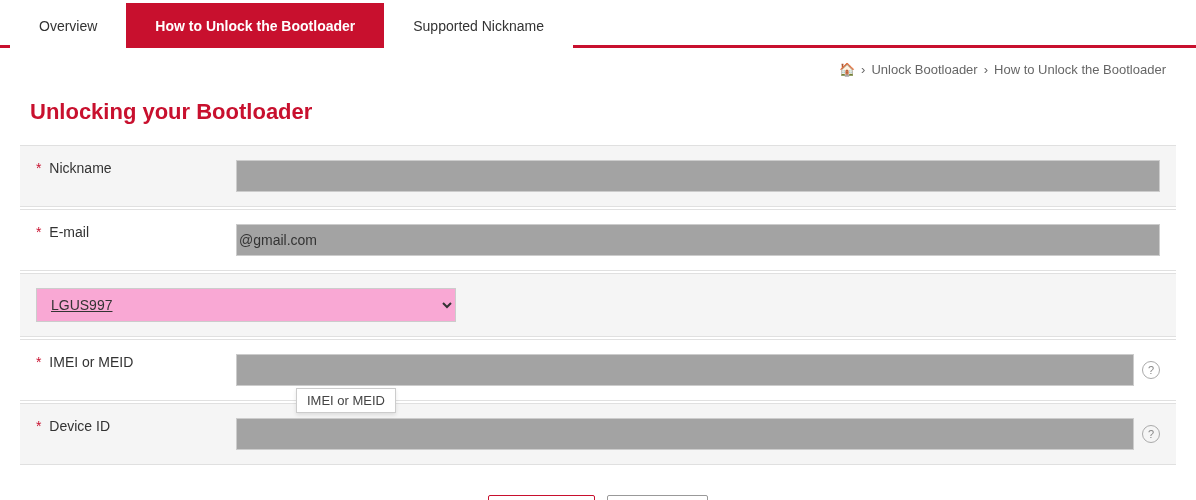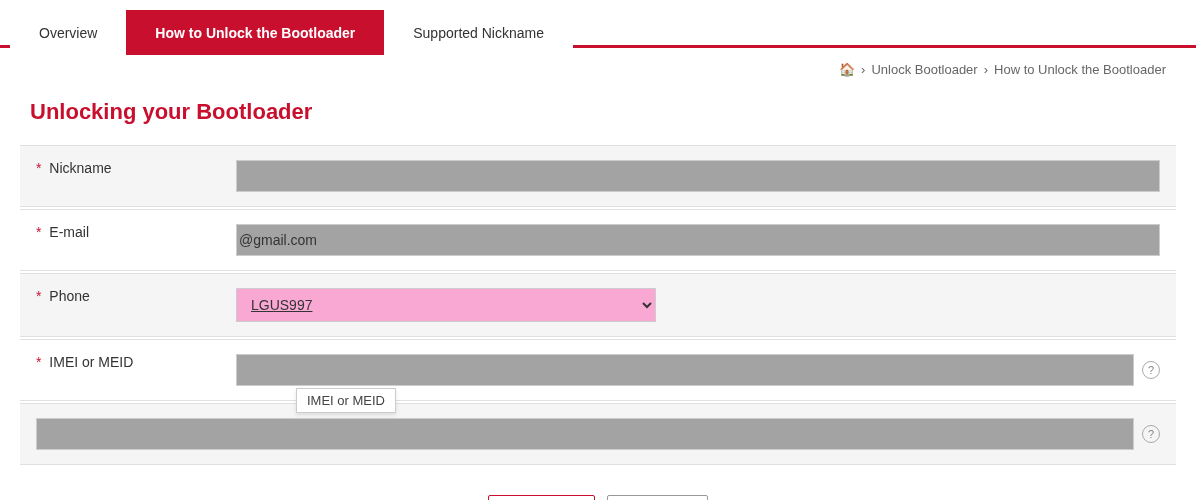--- a/index.html
+++ b/index.html
@@ -19,21 +19,21 @@
       padding: 0 10px;
     }
     .tab {
       padding: 14px 28px;
       cursor: pointer;
       font-size: 14px;
       color: #333;
       border: 1px solid transparent;
       border-bottom: none;
       position: relative;
-      top: 10px;
+      top: 3px;
       background: #fff;
     }
     .tab.active {
       background: #c8102e;
       color: #fff;
       border-color: #c8102e;
       font-weight: bold;
     }
 
     
@@ -190,42 +190,42 @@
 
   <div class="form-row" style="background:#fff;">
     <div class="form-label">
       <span class="required-star">*</span>
       <span>E-mail</span>
     </div>
     <input class="form-input" type="text" value="@gmail.com" style="">
   </div>
 
   <div class="form-row">
-    <div class="form-label">
-      <span class="required-star">*</span>
-      <span>Phone</span>
-    </div>
     <select class="form-select">
       <option>LGUS997</option>
     </select>
   </div>
 
   <div class="form-row" style="background:#fff; position:relative;">
     <div class="form-label">
       <span class="required-star">*</span>
       <span>IMEI or MEID</span>
     </div>
     <div class="input-wrap">
       <input class="form-input" type="text" style="width: 100%;">
       <span class="help-icon">?</span>
       <div class="tooltip-box">IMEI or MEID</div>
     </div>
   </div>
 
   <div class="form-row">
+    <div class="form-label">
+      <span class="required-star">*</span>
+      <span>Device ID</span>
+    </div>
     <div class="input-wrap">
       <input class="form-input" type="text" style="width: 100%;">
       <span class="help-icon">?</span>
     </div>
   </div>
 
 </div>
 
 <div class="btn-row">
   <button class="btn-confirm">Confirm</button>

